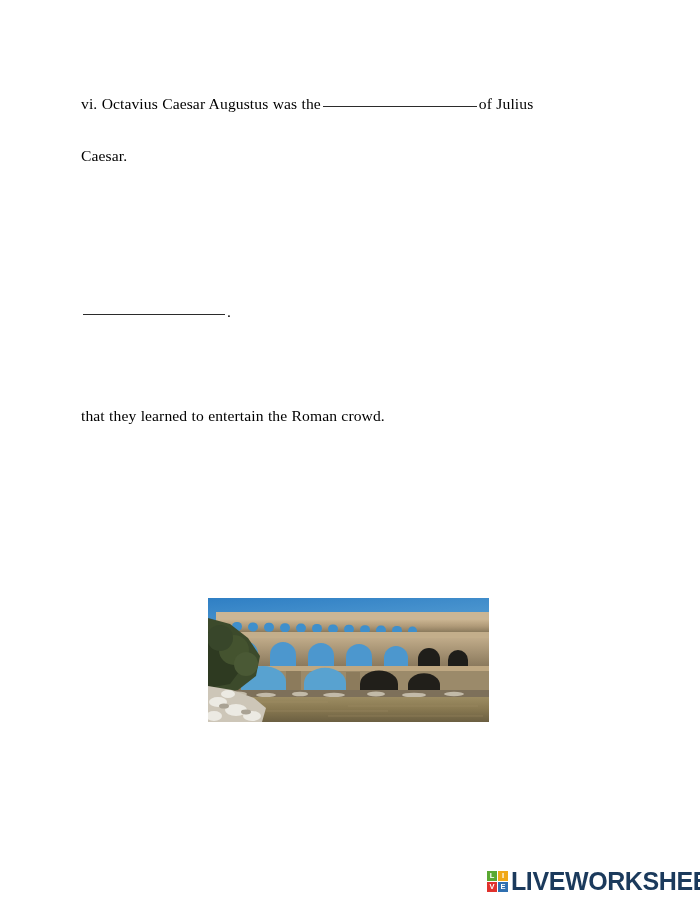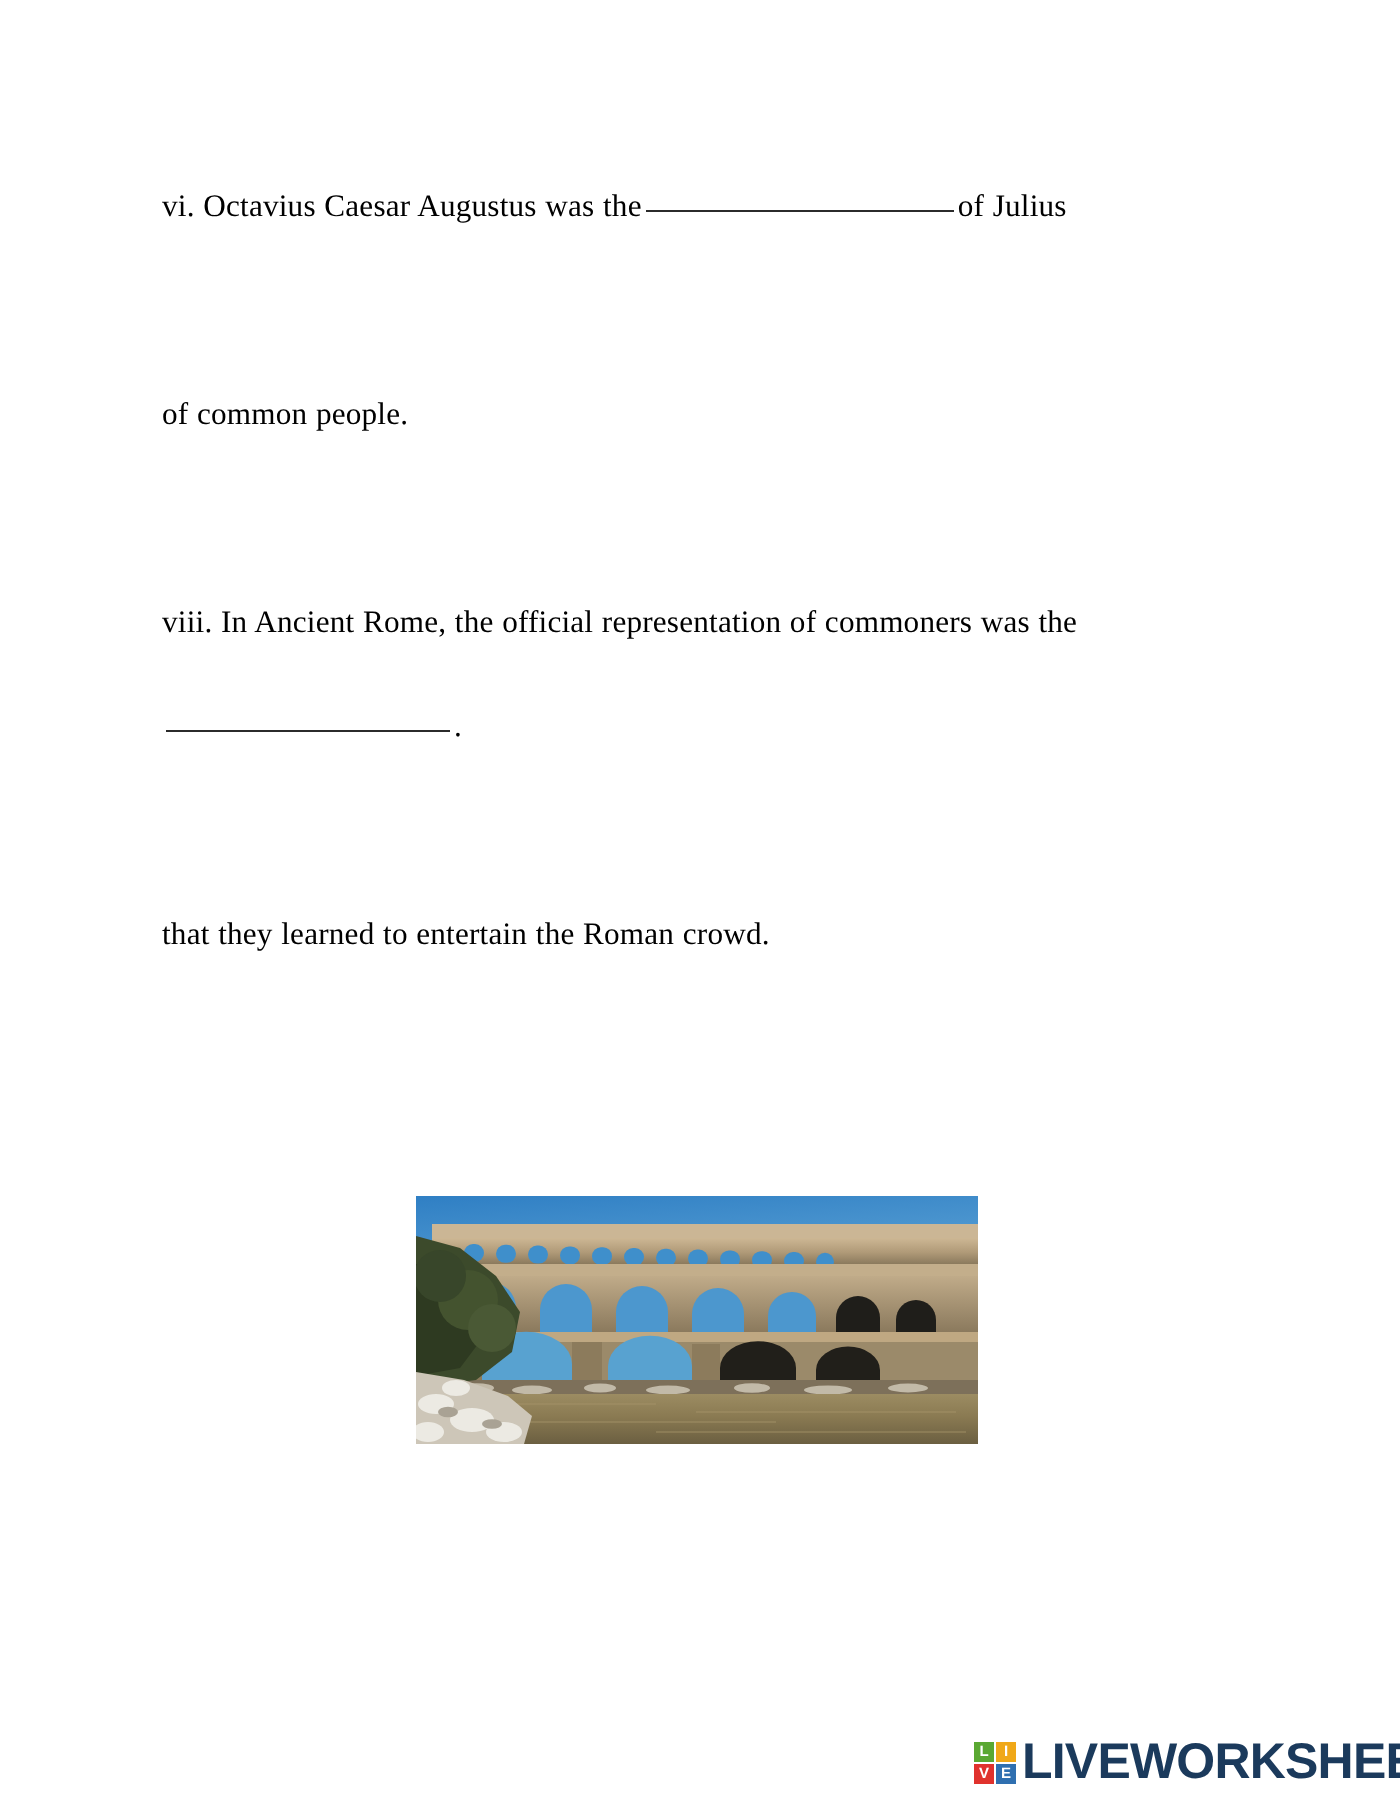--- a/index.html
+++ b/index.html
@@ -116,28 +116,25 @@
 </head>
 <body>
 
 <div class="sheet">
 
   <div class="questions">
 
     <p class="question">
       <span>vi. Octavius Caesar Augustus was the</span><span class="blank blank-xl"></span><span>of Julius</span>
     </p>
-    <div class="q-gap"></div>
-
-    <p class="question">of common people.</p>
-    <div class="q-gap"></div>
-
-    <p class="question">
-      <span>viii. In Ancient Rome, the official representation of commoners was the</span>
-    </p>
+    <p class="question">Caesar.</p>
+    <div class="q-gap"></div>
+
+    <div class="q-gap"></div>
+
     <p class="question">
       <span class="blank blank-md"></span><span>.</span>
     </p>
     <div class="q-gap"></div>
 
     <p class="question">that they learned to entertain the Roman crowd.</p>
     <div class="q-gap"></div>
 
 
   </div>

